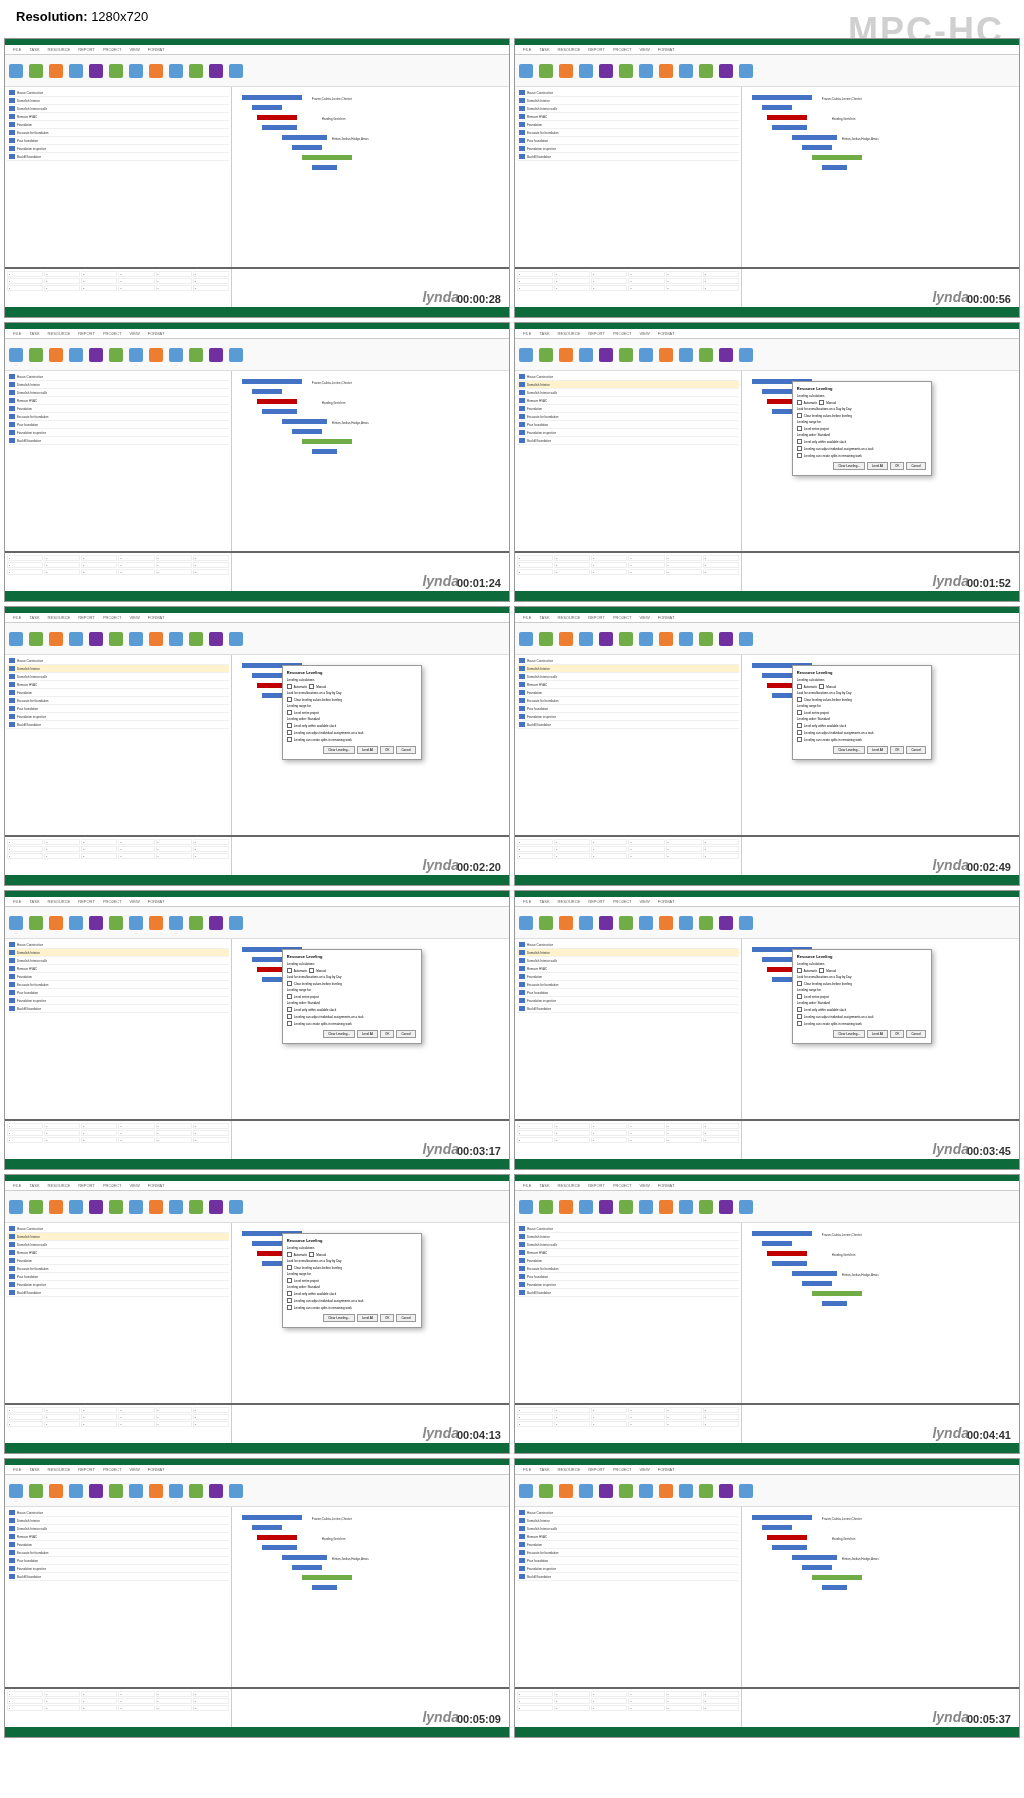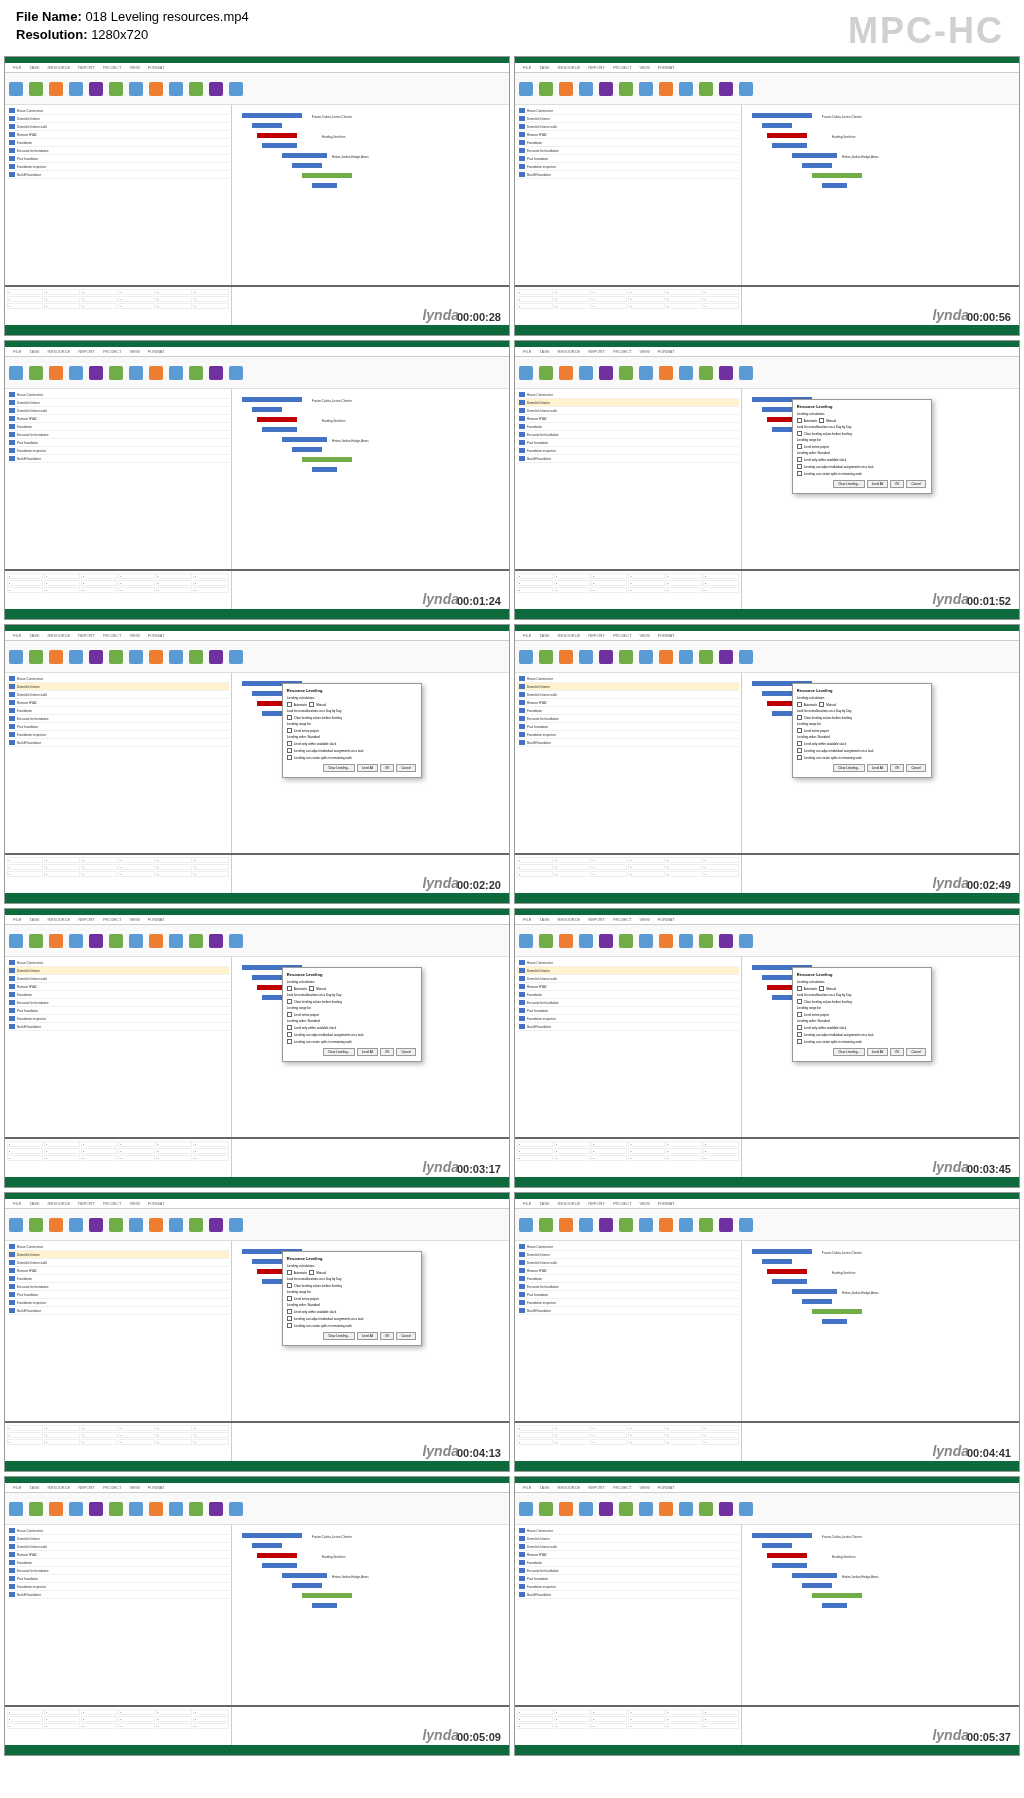--- a/index.html
+++ b/index.html
@@ -39,21 +39,20 @@
 .bottom-cell { border: 1px solid #eee; height: 6px; font-size: 3px; padding: 0 1px; overflow: hidden; }
 .thumb-footer { position: absolute; bottom: 0; left: 0; right: 0; height: 10px; background: #0d6a3b; }
 .timestamp { position: absolute; bottom: 12px; right: 8px; font-size: 11px; font-weight: bold; color: #333; z-index: 5; }
 .watermark { position: absolute; bottom: 12px; right: 50px; font-size: 14px; font-weight: bold; color: #888; font-style: italic; }
 </style>
 </head>
 <body>
 
 <div class="header">
   <div class="file-info">
-    <div><b>File Name:</b> <span>018 Leveling resources.mp4</span></div>
     <div><b>Resolution:</b> <span>1280x720</span></div>
   </div>
   <div class="mpc-logo">MPC-HC</div>
 </div>
 
 <div class="grid" id="grid">
     <div class="thumb">
       <div class="thumb-header"></div>
       <div class="ribbon-tabs">
         <span>FILE</span>

